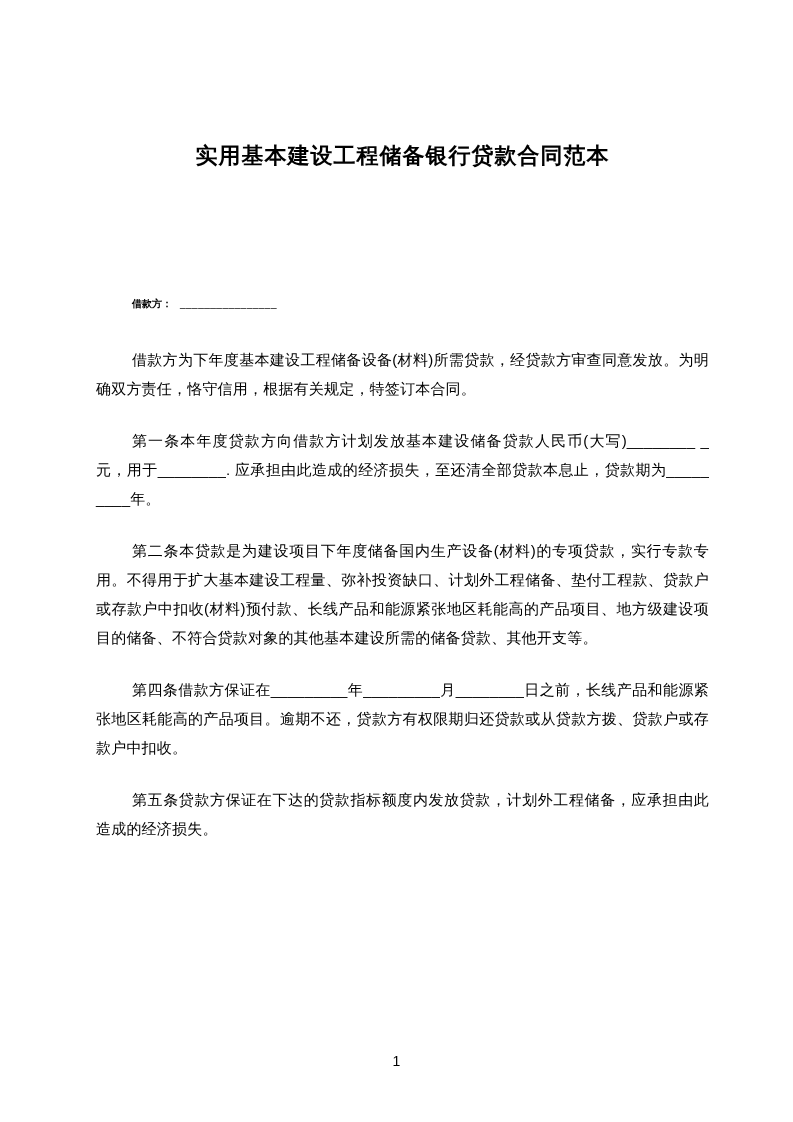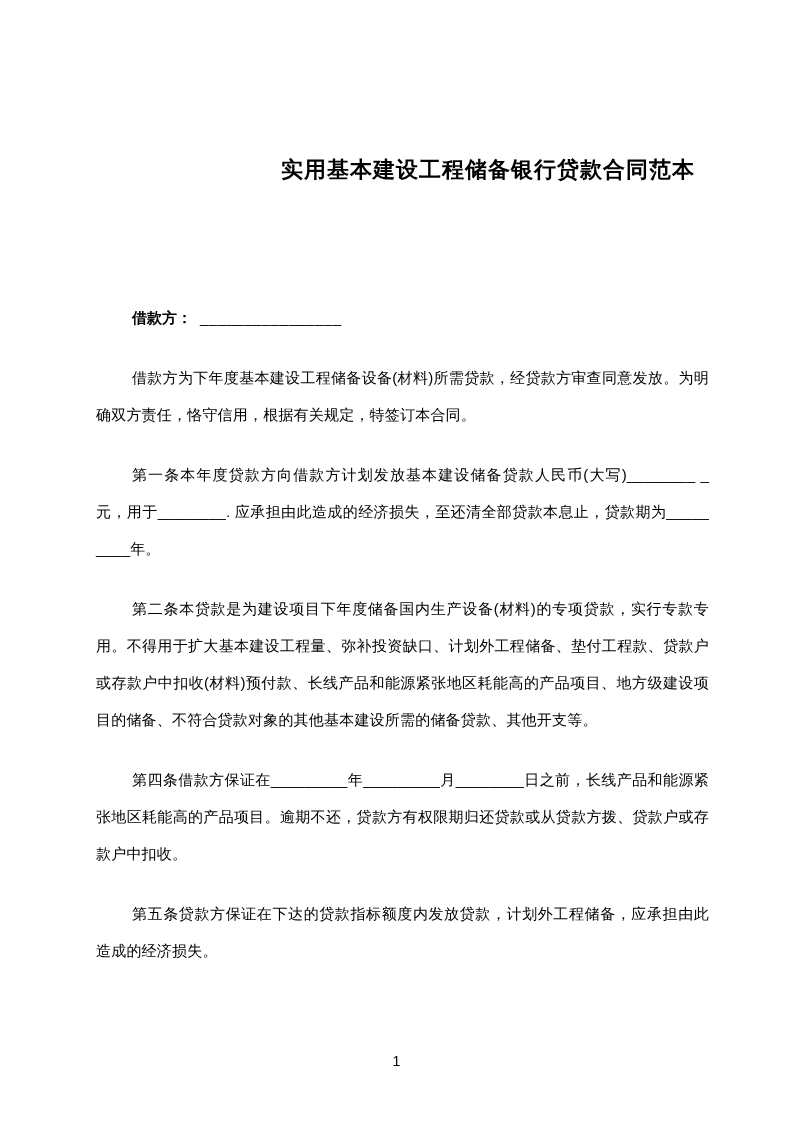--- a/index.html
+++ b/index.html
@@ -12,49 +12,49 @@
     width: 793px;
     height: 1122px;
     background: #ffffff;
     box-sizing: border-box;
     padding: 143px 84px 0 96px;
     font-family: "Liberation Sans", "DejaVu Sans", sans-serif;
     color: #000000;
     overflow: hidden;
   }
   .doc-title {
-    margin: 14px;
+    margin: 0;
     font-size: 22px;
     line-height: 26px;
     font-weight: bold;
-    text-align: right;
+    text-align: center;
     letter-spacing: 1px;
   }
   .fields {
     margin-top: 124px;
   }
   .field-line {
     margin: 0 0 30px 0;
     padding-left: 36px;
-    font-size: 15px;
+    font-size: 10px;
     line-height: 22px;
     font-weight: bold;
   }
   .field-line .blank {
     font-weight: normal;
     margin-left: 8px;
     letter-spacing: 0.5px;
   }
   .body-text {
     margin-top: 22px;
   }
   .para {
     margin: 0 0 23px 0;
     font-size: 15px;
-    line-height: 37px;
+    line-height: 29px;
     text-indent: 2.4em;
     text-align: justify;
     word-break: break-all;
     letter-spacing: 0.2px;
   }
   .page-number {
     position: absolute;
     left: 0;
     right: 0;
     bottom: 52px;

